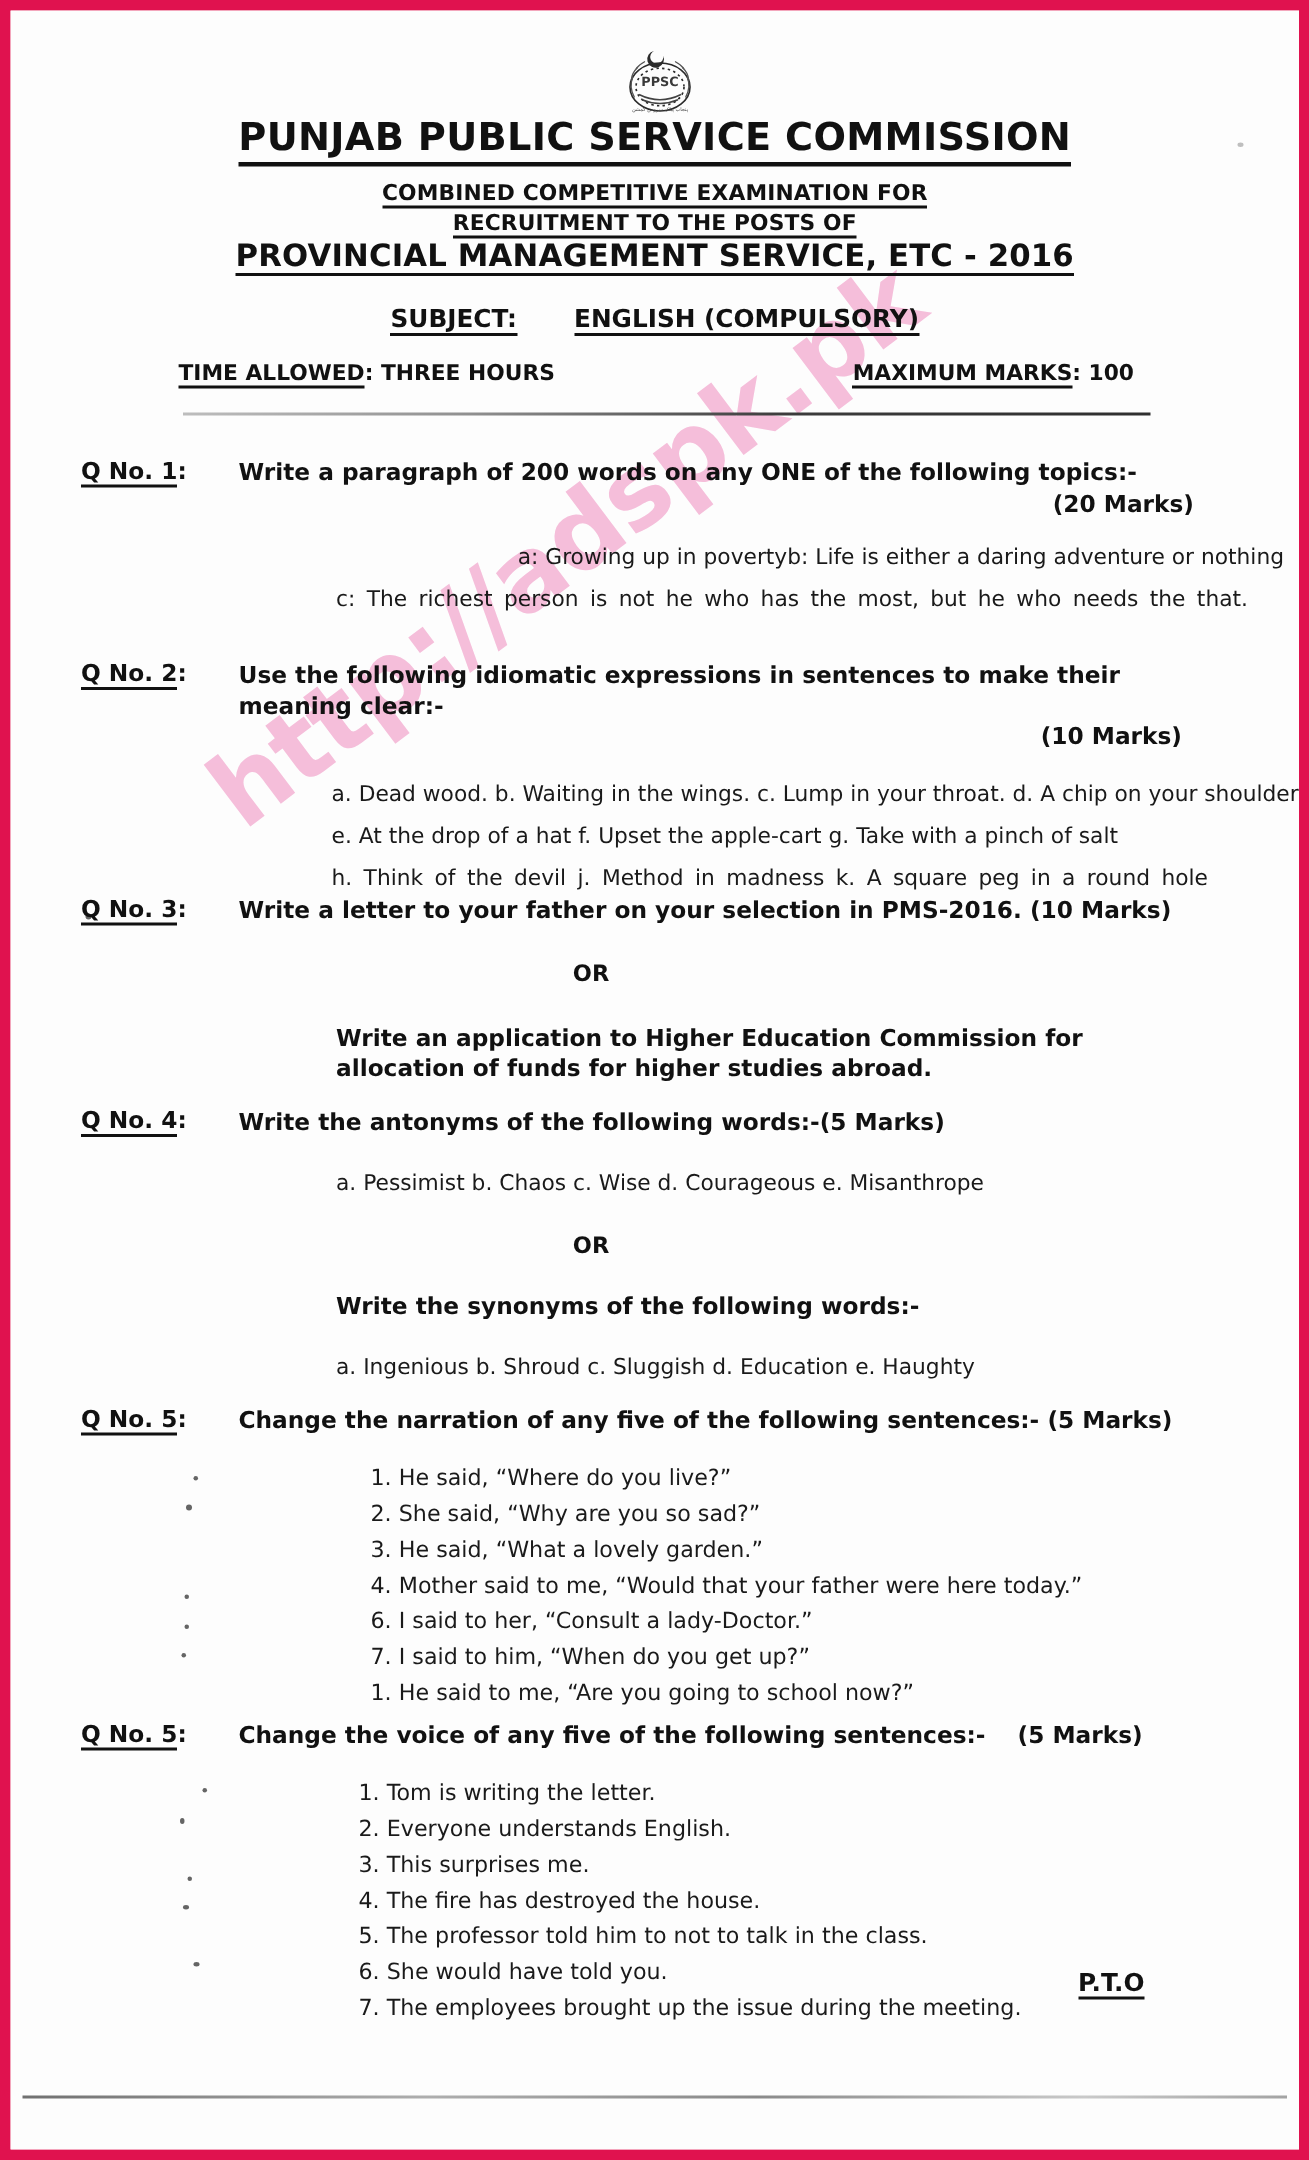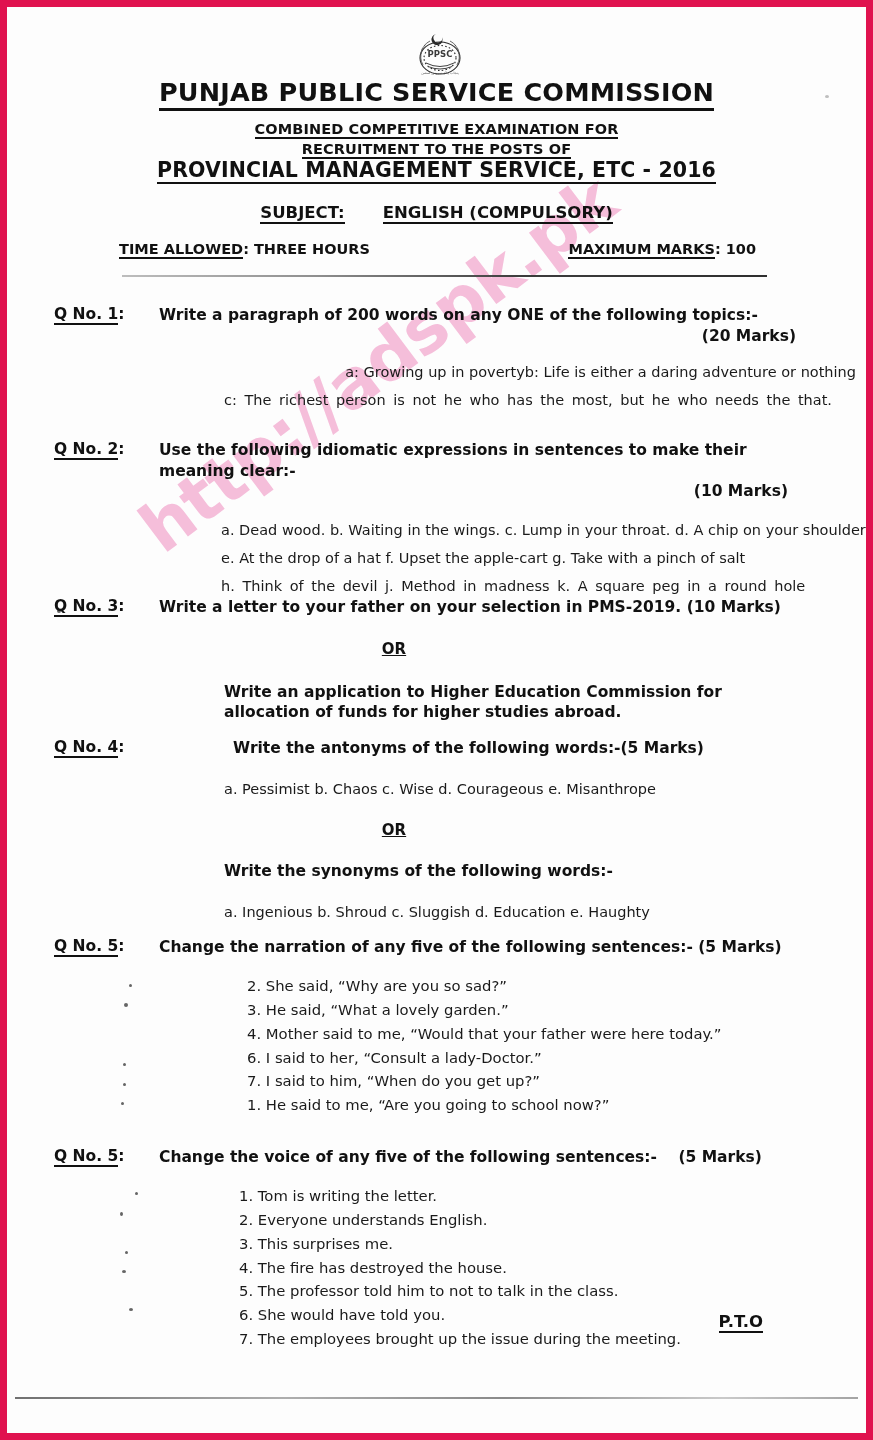--- a/index.html
+++ b/index.html
@@ -218,21 +218,20 @@
   .or-line {
     margin-left: 217px;
     font-family: "DejaVu Sans", sans-serif;
     font-size: 15px;
     font-weight: 700;
     color: #111;
   }
   .or-center {
     width: 340px;
     text-align: center;
-    text-decoration: underline;
   }
 
   .alt-text {
     margin-left: 217px;
     font-family: "DejaVu Sans", sans-serif;
     font-size: 15.5px;
     font-weight: 700;
     line-height: 1.34;
     color: #111;
     padding-right: 80px;
@@ -358,34 +357,34 @@
           <div>a. Dead wood.  b. Waiting in the wings.  c. Lump in your throat.  d. A chip on your shoulder</div>
           <div>e. At the drop of a hat  f. Upset the apple-cart  g. Take with a pinch of salt</div>
           <div class="word-sp">h. Think of the devil  j. Method in madness  k. A square peg in a round hole</div>
         </div>
       </div>
 
       <div class="qblock" style="top:590px;">
         <div class="qhead">
           <div class="qlabel"><u>Q No. 3</u><span>:</span></div>
           <div class="qtext" style="padding-right:0;">
-            <span>Write a letter to your father on your selection in PMS-2019.</span>
+            <span>Write a letter to your father on your selection in PMS-2016.</span>
             <span class="inlinemarks">(10 Marks)</span>
           </div>
         </div>
         <div class="or-line" style="margin-top:22px;">
           <div class="or-center">OR</div>
         </div>
         <div class="alt-text" style="margin-top:24px;">Write an application to Higher Education Commission for allocation of funds for higher studies abroad.</div>
       </div>
 
       <div class="qblock" style="top:731px;">
         <div class="qhead">
           <div class="qlabel"><u>Q No. 4</u><span>:</span></div>
-          <div class="qtext" style="padding-right:0; display:flex; justify-content:center;">
+          <div class="qtext" style="padding-right:0; display:flex; justify-content:flex-start;">
             <span>Write the antonyms of the following words:-</span>
             <span style="margin-right:88px;">(5 Marks)</span>
           </div>
         </div>
         <div class="items" style="margin-top:16px;">
           <div>a. Pessimist    b. Chaos  c. Wise  d. Courageous e. Misanthrope</div>
         </div>
         <div class="or-line" style="margin-top:18px;">
           <div class="or-center">OR</div>
         </div>
@@ -397,20 +396,21 @@
 
       <div class="qblock" style="top:930px;">
         <div class="qhead">
           <div class="qlabel"><u>Q No. 5</u><span>:</span></div>
           <div class="qtext" style="padding-right:15px;">
             <span>Change the narration of any five of the following sentences:-</span>
             <span class="inlinemarks">(5 Marks)</span>
           </div>
         </div>
         <div class="numlist" style="margin-top:16px;">
+          <div>1. He said, “Where do you live?”</div>
           <div>2. She said, “Why are you so sad?”</div>
           <div>3. He said, “What a lovely garden.”</div>
           <div>4. Mother said to me, “Would that your father were here today.”</div>
           <div>6. I said to her, “Consult a lady-Doctor.”</div>
           <div>7. I said to him, “When do you get up?”</div>
           <div>1. He said to me, “Are you going to school now?”</div>
         </div>
       </div>
 
       <div class="qblock" style="top:1140px;">

